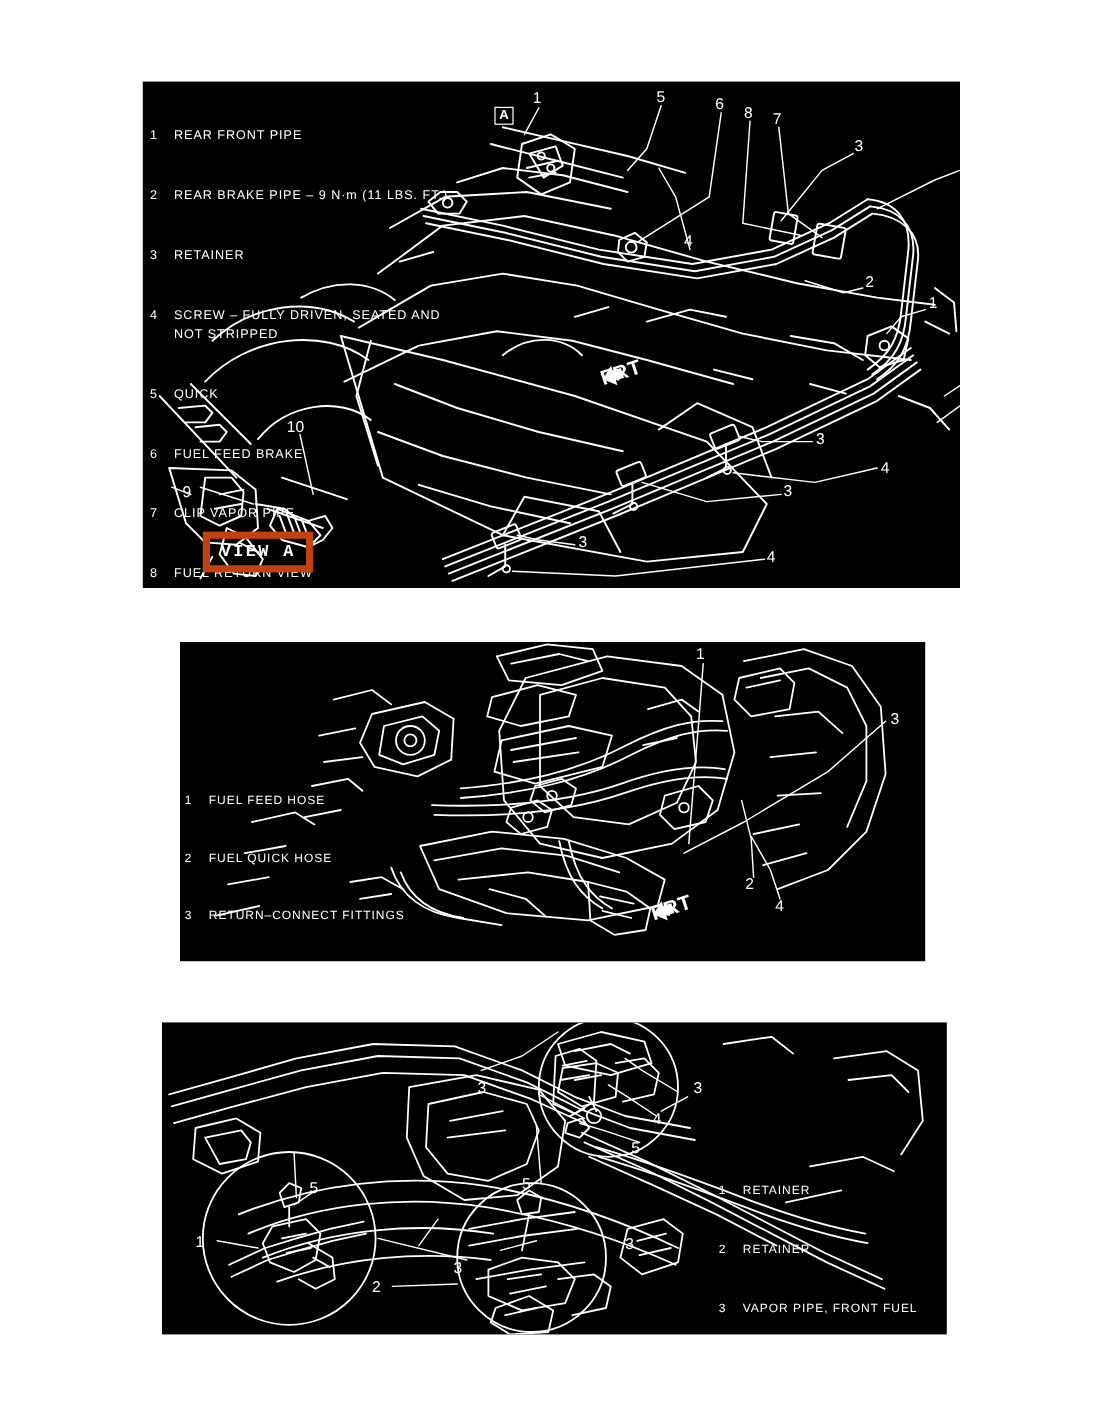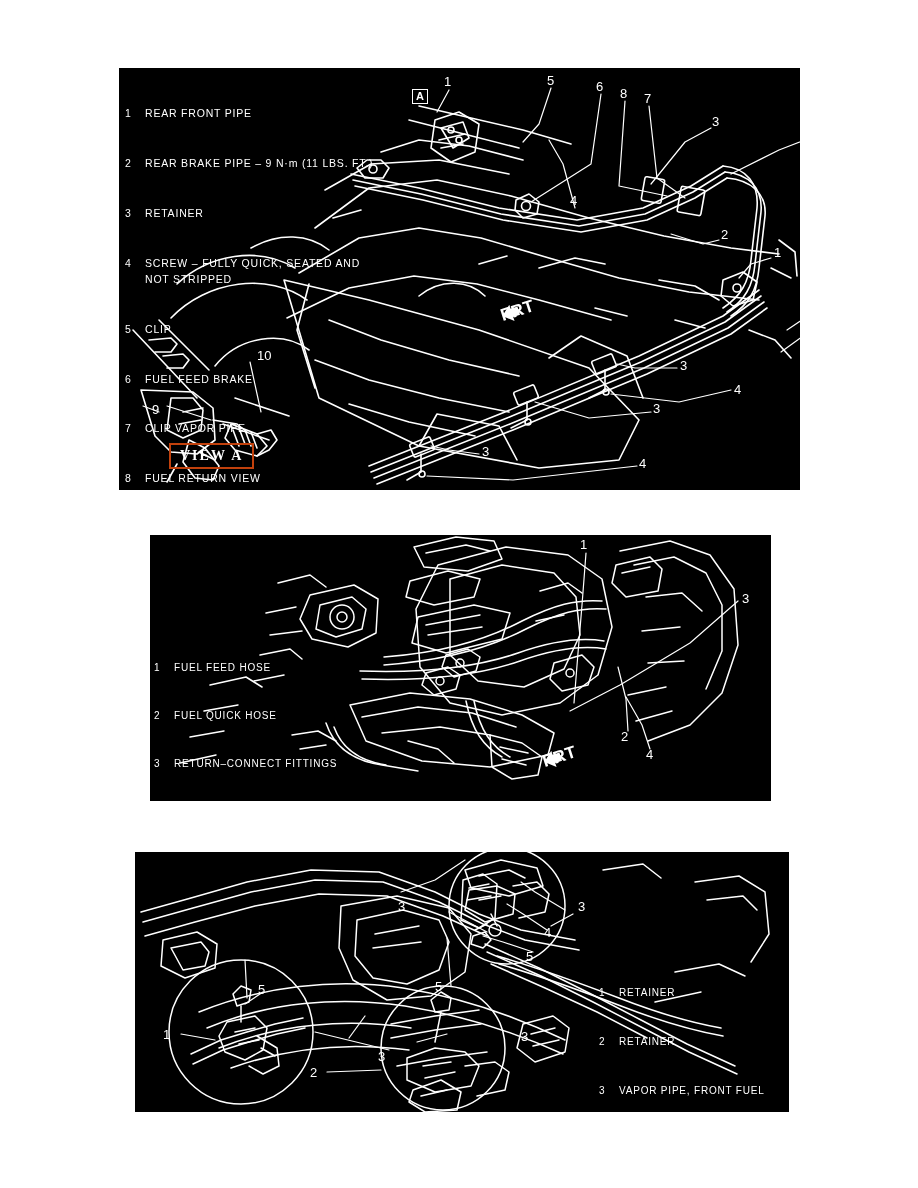--- a/index.html
+++ b/index.html
@@ -65,24 +65,24 @@
 
   #legend-1 { left: 6px;  top: 4px;  width: 300px; }
   #legend-2 { left: 4px;  top: 93px; width: 220px; font-size: 10px; line-height: 16px; }
   #legend-3 { left: 464px; top: 100px; width: 190px; font-size: 10px; line-height: 16.4px; }
 
   
   #view-a-box {
     position: absolute;
     left: 50px;
     top: 375px;
-    border: 2px solid #c2410c;
+    border: 6px solid #c2410c;
     padding: 3px 9px 3px 9px;
     color: #ffffff;
-    font-family: Liberation Serif, serif;
+    font-family: Liberation Mono, monospace;
     font-size: 14px;
     font-weight: bold;
     letter-spacing: 2px;
   }
 
   
   #callout-box-a {
     position: absolute;
     left: 293px;
     top: 21px;
@@ -260,26 +260,26 @@
       <div class="legend-row">
         <span class="legend-num">2</span>
         <span class="legend-text">REAR BRAKE PIPE – 9 N·m (11 LBS. FT.)</span>
       </div>
       <div class="legend-row">
         <span class="legend-num">3</span>
         <span class="legend-text">RETAINER</span>
       </div>
       <div class="legend-row">
         <span class="legend-num">4</span>
-        <span class="legend-text">SCREW – FULLY QUICK, SEATED AND
+        <span class="legend-text">SCREW – FULLY DRIVEN, SEATED AND
 NOT STRIPPED</span>
       </div>
       <div class="legend-row">
         <span class="legend-num">5</span>
-        <span class="legend-text">CLIP</span>
+        <span class="legend-text">QUICK</span>
       </div>
       <div class="legend-row">
         <span class="legend-num">6</span>
         <span class="legend-text">FUEL FEED BRAKE</span>
       </div>
       <div class="legend-row">
         <span class="legend-num">7</span>
         <span class="legend-text">CLIP VAPOR PIPE</span>
       </div>
       <div class="legend-row">
@@ -311,21 +311,21 @@
     <div class="callout" style="left:451px;top:126px;">4</div>
     <div class="callout" style="left:602px;top:160px;">2</div>
     <div class="callout" style="left:655px;top:178px;">1</div>
 
     <div class="callout" style="left:561px;top:291px;">3</div>
     <div class="callout" style="left:615px;top:315px;">4</div>
     <div class="callout" style="left:534px;top:334px;">3</div>
     <div class="callout" style="left:520px;top:389px;">4</div>
     <div class="callout" style="left:363px;top:377px;">3</div>
     <div class="callout" style="left:33px;top:335px;">9</div>
-    <div class="callout" style="left:138px;top:281px;">10</div>
+    <div class="callout" style="left:120px;top:281px;">10</div>
   </div>
 
   <div class="panel" id="panel-2">
     <svg viewBox="0 0 621 266" preserveAspectRatio="none">
       <g fill="none" stroke="#ffffff" stroke-width="1.5" stroke-linecap="round" stroke-linejoin="round">
 
         <path d="M288 30 L356 12 L418 20 L452 44 L462 92 L448 140 L410 168 L352 180 L300 168 L270 132 L266 74 Z"></path>
         <path d="M300 44 L352 30 L404 38 L426 62 L430 100 L414 134 L374 152 L328 146 L300 120 Z"></path>
 
         <path d="M264 12 L306 2 L344 6 L352 24 L318 36 L274 32 Z"></path>

